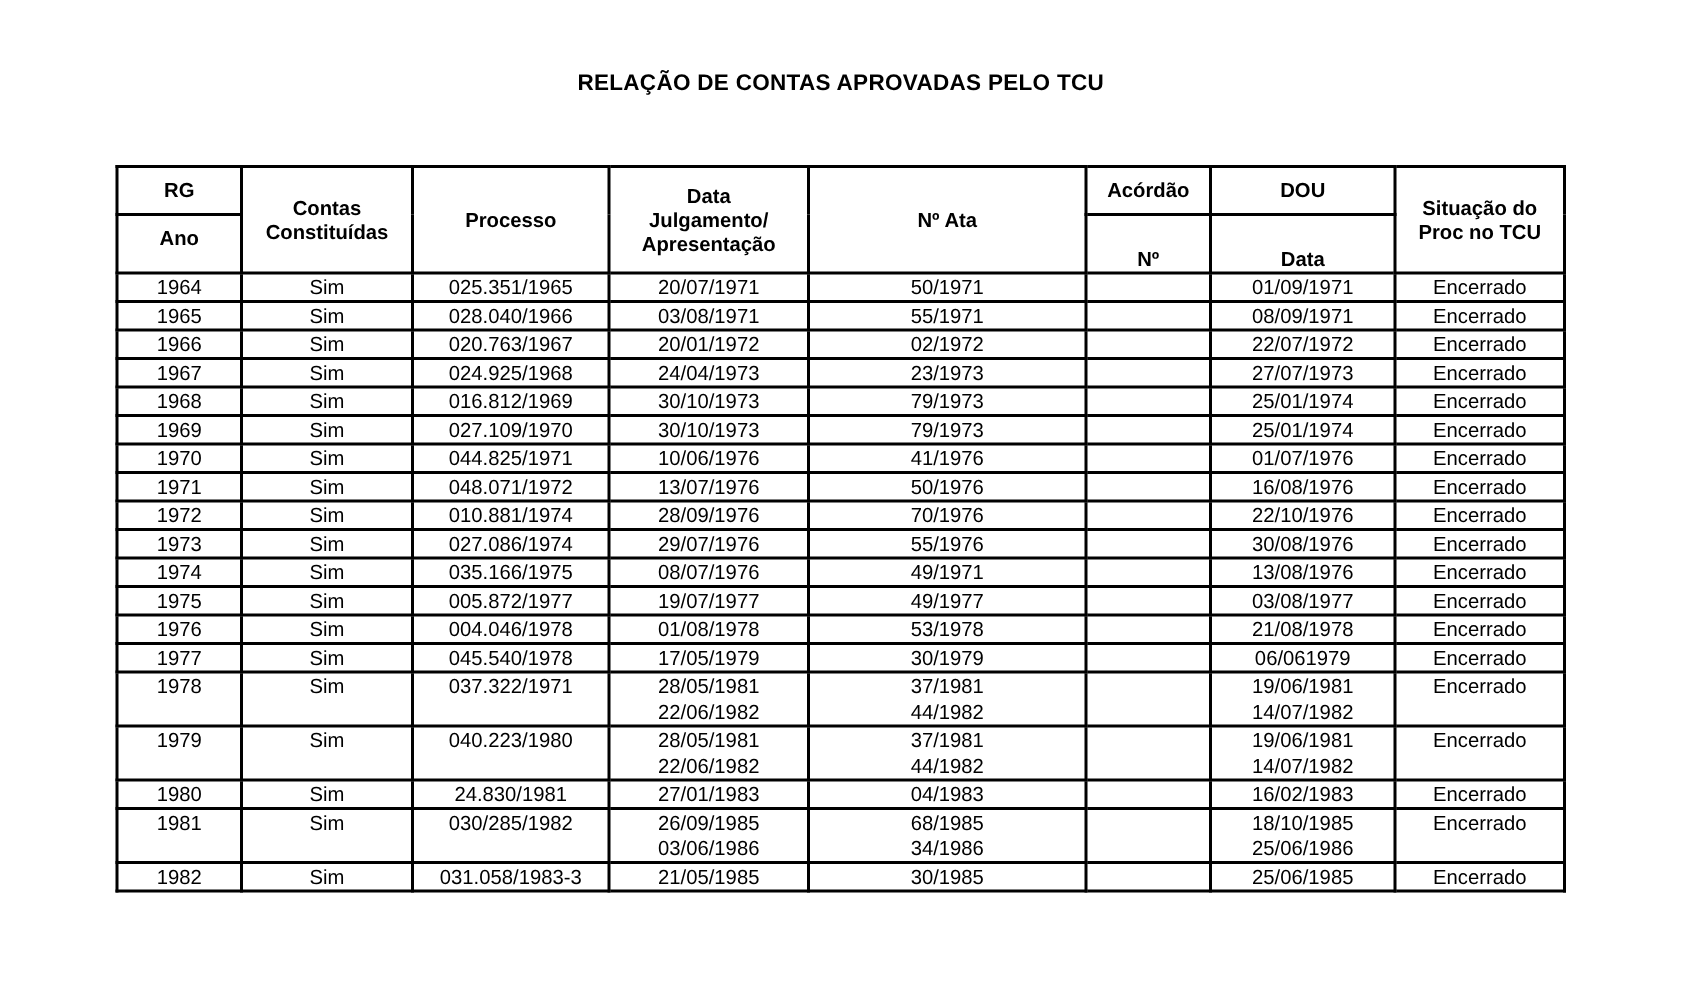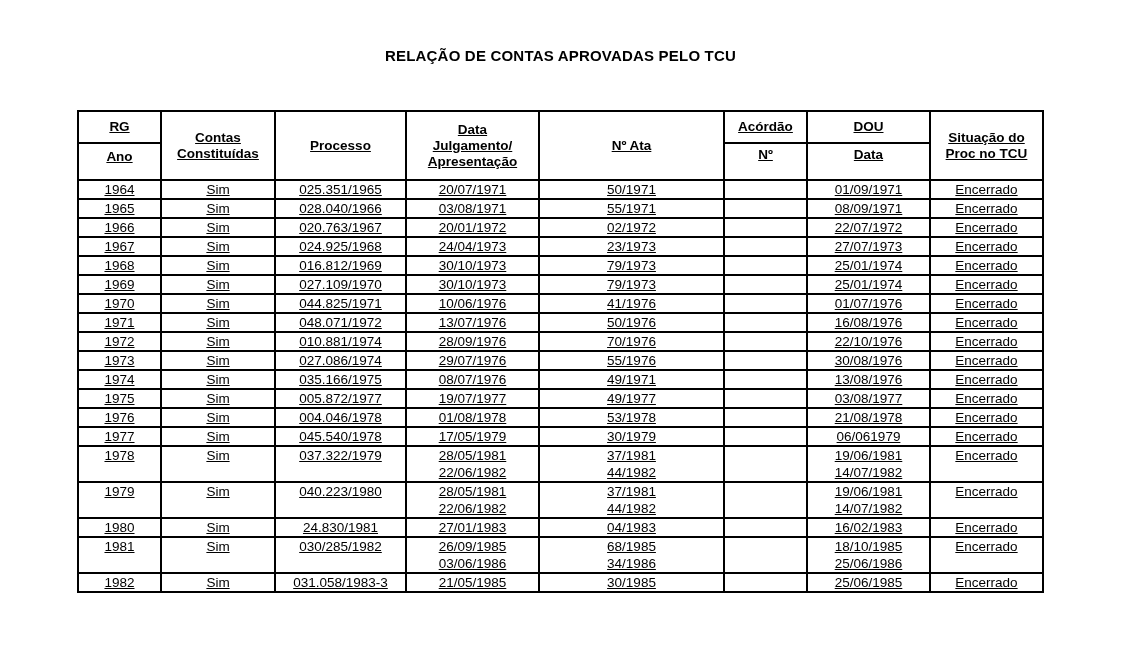--- a/index.html
+++ b/index.html
@@ -30,42 +30,41 @@
     letter-spacing: 0.2px;
     white-space: pre;
   }
   table.contas {
     position: absolute;
     left: 77px;
     top: 110px;
     border-collapse: collapse;
     table-layout: fixed;
     width: 965px;
-    text-decoration: underline;
   }
   table.contas th,
   table.contas td {
     border: 2px solid #000000;
     padding: 0;
     text-align: center;
     color: #000000;
     white-space: pre-line;
     overflow: hidden;
   }
   table.contas th {
     font-size: 13.5px;
     font-weight: 700;
     line-height: 16px;
     vertical-align: middle;
   }
   thead tr.h-row-1 { height: 32px; }
   thead tr.h-row-2 { height: 37px; }
   thead th.sub-top {
     vertical-align: top;
-    padding-top: 3px;
+    padding-top: 21px;
   }
   thead th.sub-bottom {
     vertical-align: bottom;
     padding-bottom: 14px;
   }
   tbody td {
     font-size: 13.5px;
     font-weight: 400;
     line-height: 17px;
     vertical-align: top;
@@ -249,21 +248,21 @@
           <td>045.540/1978</td>
           <td>17/05/1979</td>
           <td>30/1979</td>
           <td></td>
           <td>06/061979</td>
           <td>Encerrado</td>
         </tr>
         <tr>
           <td>1978</td>
           <td>Sim</td>
-          <td>037.322/1979</td>
+          <td>037.322/1971</td>
           <td>28/05/1981
 22/06/1982</td>
           <td>37/1981
 44/1982</td>
           <td></td>
           <td>19/06/1981
 14/07/1982</td>
           <td>Encerrado</td>
         </tr>
         <tr>

